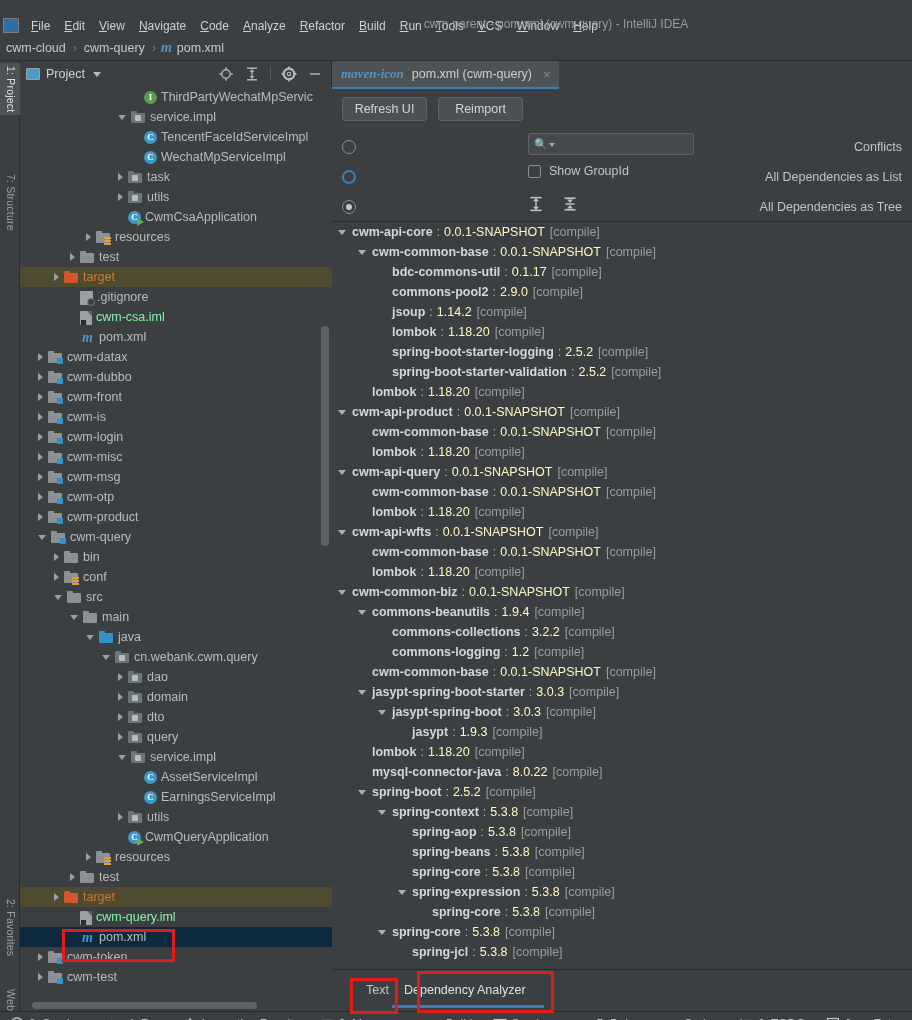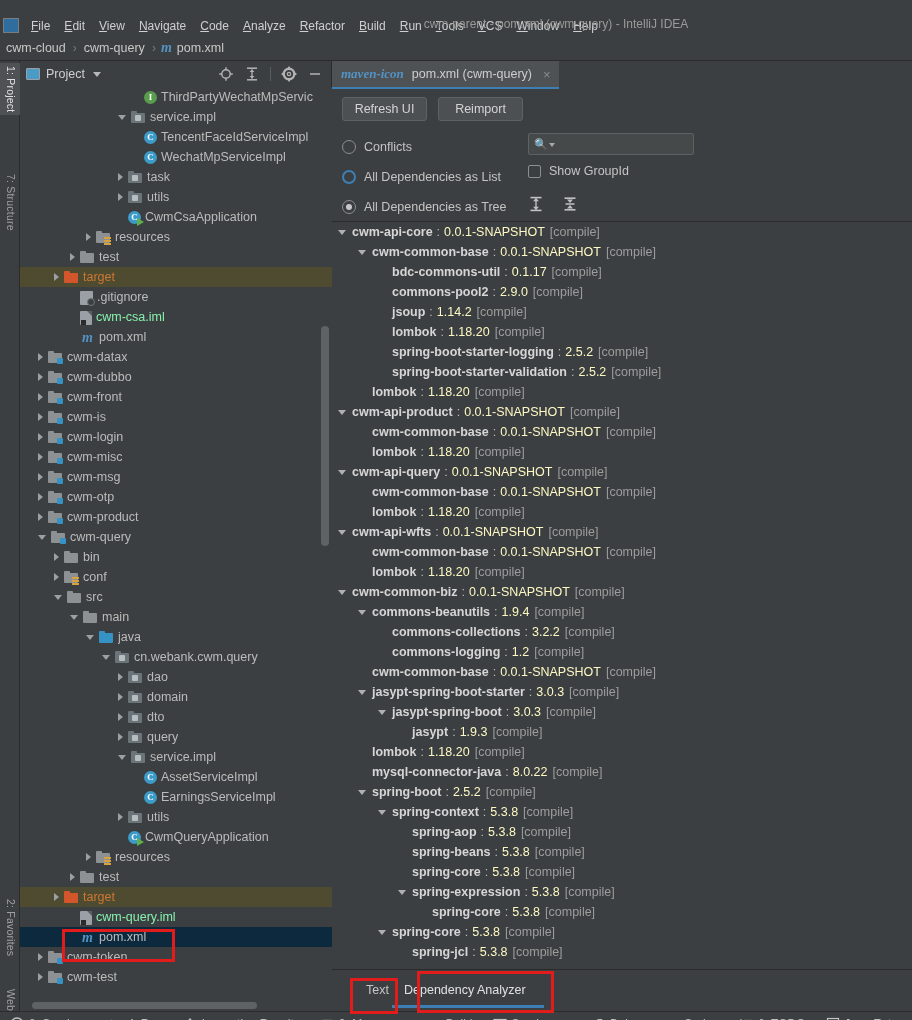--- a/index.html
+++ b/index.html
@@ -204,21 +204,21 @@
 
   .maven-toolbar { padding: 8px 10px 0 10px; }
   .btn-row { display: flex; gap: 11px; }
   .mbtn {
     min-width: 85px; height: 24px; background: #4c5052;
     border: 1px solid #5e6264; border-radius: 3px;
     color: #d4d4d4; font-size: 12.5px; cursor: pointer;
     display: flex; align-items: center; justify-content: center;
   }
   .opt-grid { margin-top: 11px; position: relative; height: 94px; }
-  .optrow { display: flex; align-items: center; height: 30px; }
+  .optrow { display: flex; align-items: center; height: 30px; justify-content: space-between; }
   .radio {
     width: 14px; height: 14px; border-radius: 50%;
     border: 1.6px solid #8b8f91; margin-right: 8px; flex: 0 0 auto;
     position: relative; background: transparent; cursor: pointer;
   }
   .radio.focused { border-color: #3d7fb5; border-width: 2px; }
   .radio.on::after {
     content: ""; position: absolute; left: 50%; top: 50%;
     width: 6px; height: 6px; margin: -3px 0 0 -3px;
     background: #c7c7c7; border-radius: 50%;

